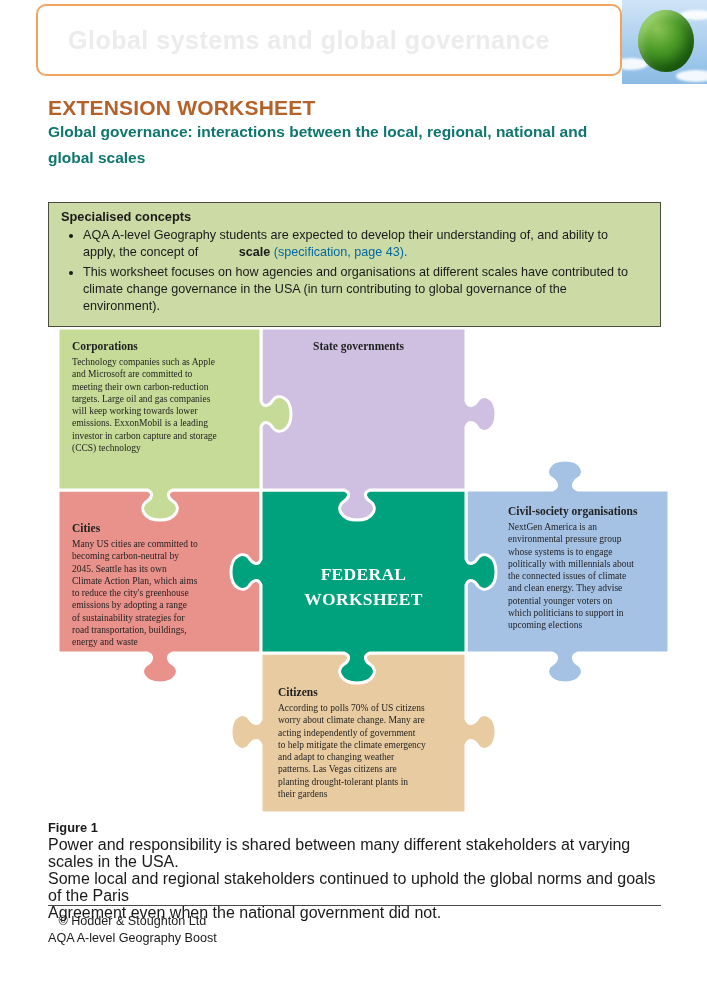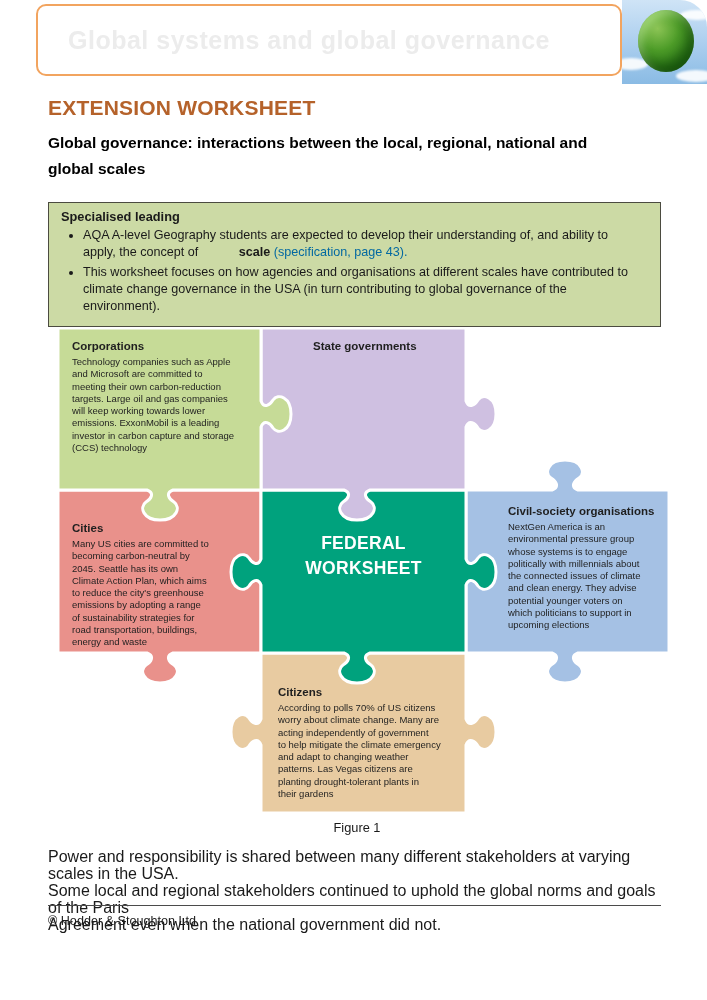--- a/index.html
+++ b/index.html
@@ -1,65 +1,65 @@
 <!DOCTYPE html>
 <html><head>
 <meta charset="utf-8">
 <style>
   html,body{margin:0;padding:0;background:#fff;}
   .page{position:relative;width:707px;height:1000px;background:#fff;overflow:hidden;
-        font-family:"Liberation Sans",sans-serif;color:#1a1a1a;border-radius:27px;}
+        font-family:"Liberation Sans",sans-serif;color:#1a1a1a;}
 
   
   .banner{position:absolute;left:36px;top:4px;width:586px;height:72px;
           border:2px solid #f2a45f;border-radius:10px;background:#fff;box-sizing:border-box;}
   .banner-title{position:absolute;left:30px;top:20px;font-size:25px;font-weight:bold;
                 color:#ececec;letter-spacing:.5px;white-space:nowrap;}
   .globe-box{position:absolute;left:622px;top:0;width:85px;height:84px;
              background:linear-gradient(180deg,#cfe4f6 0%,#a9cdee 55%,#8abbe4 100%);overflow:hidden;}
   .cloud{position:absolute;background:#fff;border-radius:50%;filter:blur(1px);opacity:.9;}
   .c1{left:-8px;top:58px;width:34px;height:12px;}
   .c2{left:58px;top:10px;width:34px;height:10px;}
   .c3{left:54px;top:70px;width:40px;height:12px;}
   .globe-sphere{position:absolute;left:16px;top:10px;width:56px;height:62px;border-radius:50%;
         background:radial-gradient(circle at 35% 30%, #8cc455 0%, #4d9c28 38%, #2e7d18 70%, #1c5e10 100%);
         box-shadow:inset -6px -8px 12px rgba(0,40,0,.45), inset 4px 5px 8px rgba(220,255,180,.5);}
 
   
   .h-main{position:absolute;left:48px;top:96px;font-size:21px;font-weight:bold;color:#b5622a;letter-spacing:.2px;}
-  .h-sub{position:absolute;left:48px;top:130px;font-size:15.5px;font-weight:bold;color:#000000;
+  .h-sub{position:absolute;left:48px;top:119px;font-size:15.5px;font-weight:bold;color:#0f766e;
          line-height:26px;white-space:pre-line;}
 
   
   .concepts{position:absolute;left:48px;top:202px;width:613px;box-sizing:border-box;
             background:#ccdaa5;border:1.6px solid #4b4b40;padding:6px 12px 8px 10px;}
   .concepts-title{font-size:12.8px;font-weight:bold;margin:0 0 3px 2px;}
   .concepts ul{margin:0;padding:0 0 0 24px;}
   .concepts li{font-size:12.6px;line-height:17px;margin-bottom:3px;white-space:pre-line;}
   .concepts .bold{font-weight:bold;margin-left:37px;}
   .concepts .spec{color:#0369a1;}
 
   
-  .puzzle{position:absolute;left:58px;top:328px;width:611px;height:485px;}
+  .puzzle{position:absolute;left:58px;top:328px;width:611px;height:485px;font-family:Liberation Serif, serif;}
   .puzzle svg{position:absolute;left:0;top:0;}
   .piece-path{stroke:#fff;stroke-width:3;stroke-linejoin:round;}
   .ptext{position:absolute;color:#1f1f1f;}
   .ptitle{font-size:11.5px;font-weight:bold;margin:0 0 4px 0;white-space:nowrap;}
   .pbody{font-size:9.5px;line-height:12.3px;white-space:pre-line;font-weight:400;}
   .t-corporations{left:14px;top:12px;width:172px;}
   .t-state{left:255px;top:12px;width:150px;}
   .t-cities{left:14px;top:194px;width:172px;}
   .t-civil{left:450px;top:177px;width:158px;}
   .t-citizens{left:220px;top:358px;width:192px;}
-  .t-federal{left:203px;top:203px;width:205px;text-align:center;color:#fff;
+  .t-federal{left:203px;top:234px;width:205px;text-align:center;color:#fff;
              font-size:17.5px;font-weight:bold;line-height:25px;letter-spacing:.3px;}
 
   
   .figure{position:absolute;left:48px;top:820px;width:618px;}
-  .fig-label{font-size:12.8px;font-weight:normal;margin-bottom:13px;text-align:center;}
+  .fig-label{font-size:12.8px;font-weight:bold;margin-bottom:1px;}
   .fig-caption{font-size:16px;line-height:17px;white-space:pre-line;}
 
   
   .footer-rule{position:absolute;left:48px;top:905px;width:613px;border-top:1.6px solid #4b4b4b;}
   .footer{position:absolute;left:48px;top:913px;font-size:12.6px;line-height:17px;text-align:center;}
 </style>
 </head>
 <body>
 
 <div class="page">
@@ -72,21 +72,21 @@
     <div class="cloud c2"></div>
     <div class="cloud c3"></div>
     <div class="globe-sphere"></div>
   </div>
 
   <div class="h-main">EXTENSION WORKSHEET</div>
   <div class="h-sub">Global governance: interactions between the local, regional, national and
 global scales</div>
 
   <div class="concepts">
-    <div class="concepts-title">Specialised leading</div>
+    <div class="concepts-title">Specialised concepts</div>
     <ul>
       <li><span>AQA A-level Geography students are expected to develop their understanding of, and ability to
 apply, the concept of </span><span class="bold">scale</span><span class="spec"> (specification, page 43).</span></li>
       <li><span>This worksheet focuses on how agencies and organisations at different scales have contributed to
 climate change governance in the USA (in turn contributing to global governance of the
 environment).</span></li>
     </ul>
   </div>
 
   <div class="puzzle">
@@ -157,15 +157,16 @@
   <div class="figure">
     <div class="fig-label">Figure 1</div>
     <div class="fig-caption">Power and responsibility is shared between many different stakeholders at varying scales in the USA.
 Some local and regional stakeholders continued to uphold the global norms and goals of the Paris
 Agreement even when the national government did not.</div>
   </div>
 
   <div class="footer-rule"></div>
   <div class="footer">
     <div>© Hodder &amp; Stoughton Ltd</div>
+    <div>AQA A-level Geography Boost</div>
   </div>
 
 </div>
 
 </body></html>

